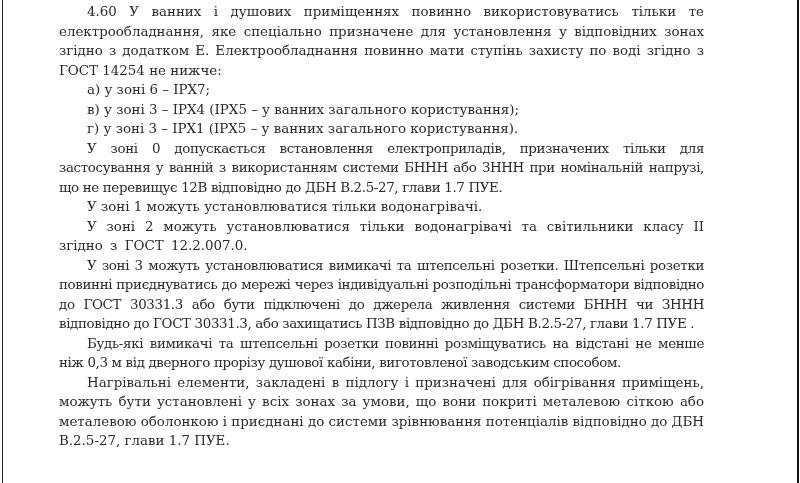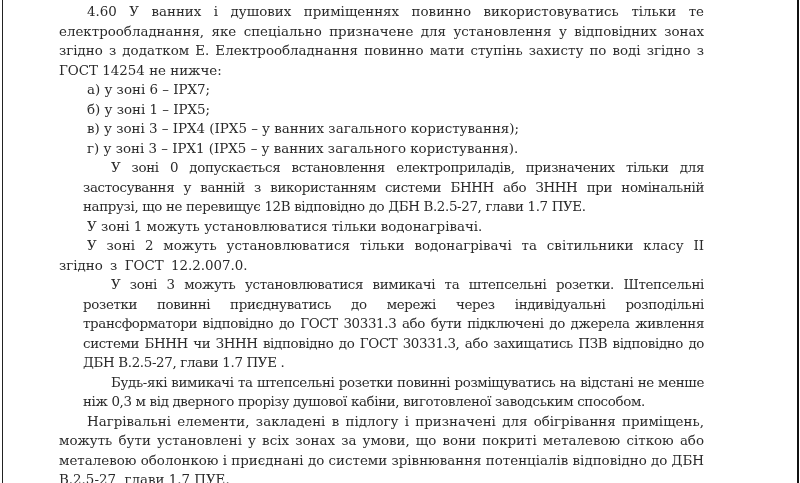--- a/index.html
+++ b/index.html
@@ -9,34 +9,33 @@
       background: #fff;
     }
     .border-left { position: absolute; left: 2px; top: 0; width: 1px; height: 483px; background: #222; }
     .border-right { position: absolute; left: 797px; top: 0; width: 2px; height: 483px; background: #111; }
     .content {
       position: absolute; left: 59px; top: 2px; width: 645px;
       font-family: "DejaVu Serif", "Liberation Serif", serif;
       font-size: 13.4px; line-height: 19.5px; color: #2a2a2a;
     }
     .content p { margin: 0; text-align: justify; text-indent: 28px; }
-    .content p.tight { letter-spacing: -0.35px; margin-left: 24px; }
+    .content p.tight { letter-spacing: -0.35px; }
     .content p.loose { word-spacing: 3px; }
     .content p.list { text-indent: 28px; }
   </style>
 </head>
 <body>
 
 <div class="page">
   <div class="border-left"></div>
   <div class="border-right"></div>
   <div class="content">
     <p>4.60 У ванних і душових приміщеннях повинно використовуватись тільки те електрообладнання, яке спеціально призначене для установлення у відповідних зонах згідно з додатком Е. Електрообладнання повинно мати ступінь захисту по воді згідно з ГОСТ 14254 не нижче:</p>
     <p class="list">а) у зоні 6 – IPX7;</p>
-    <p class="list">б) у зоні 1 – IPX5;</p>
     <p class="list">в) у зоні 3 – IPX4 (IPX5 – у ванних загального користування);</p>
     <p class="list">г) у зоні 3 – IPX1 (IPX5 – у ванних загального користування).</p>
     <p class="tight">У зоні 0 допускається встановлення електроприладів, призначених тільки для застосування у ванній з використанням системи БННН або ЗННН при номінальній напрузі, що не перевищує 12В відповідно до ДБН В.2.5-27, глави 1.7 ПУЕ.</p>
     <p>У зоні 1 можуть установлюватися тільки водонагрівачі.</p>
     <p class="loose">У зоні 2 можуть установлюватися тільки водонагрівачі та світильники класу II згідно з ГОСТ 12.2.007.0.</p>
     <p class="tight">У зоні 3 можуть установлюватися вимикачі та штепсельні розетки. Штепсельні розетки повинні приєднуватись до мережі через індивідуальні розподільні трансформатори відповідно до ГОСТ 30331.3 або бути підключені до джерела живлення системи БННН чи ЗННН відповідно до ГОСТ 30331.3, або захищатись ПЗВ відповідно до ДБН В.2.5-27, глави 1.7 ПУЕ .</p>
     <p class="tight">Будь-які вимикачі та штепсельні розетки повинні розміщуватись на відстані не менше ніж 0,3 м від дверного прорізу душової кабіни, виготовленої заводським способом.</p>
     <p>Нагрівальні елементи, закладені в підлогу і призначені для обігрівання приміщень, можуть бути установлені у всіх зонах за умови, що вони покриті металевою сіткою або металевою оболонкою і приєднані до системи зрівнювання потенціалів відповідно до ДБН В.2.5-27, глави 1.7 ПУЕ.</p>
   </div>
 </div>

